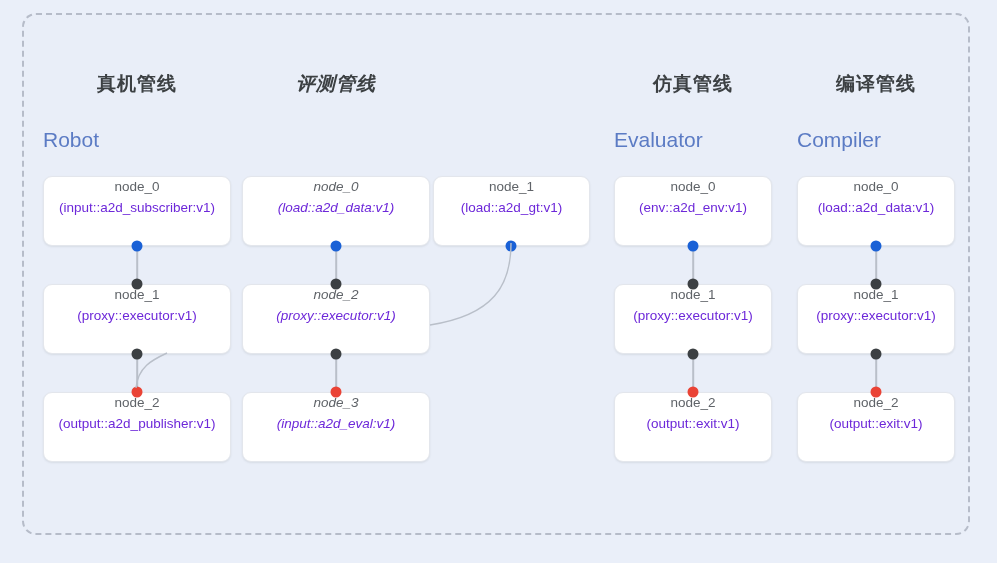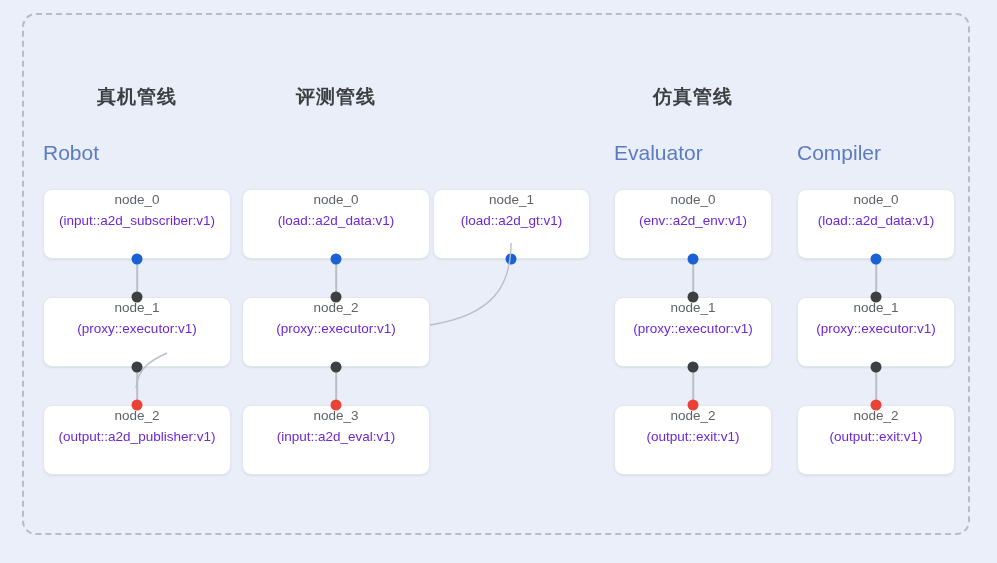--- a/index.html
+++ b/index.html
@@ -13,21 +13,21 @@
     position:absolute;left:22px;top:13px;
     width:948px;height:522px;
     box-sizing:border-box;
     border:2px dashed #b6bcc9;
     border-radius:14px;
     background:#e9eef8;
   }
   #cols{
     position:absolute;left:0;top:0;width:100%;height:100%;
   }
-  .col{position:absolute;top:17px;}
+  .col{position:absolute;top:4px;}
   .col-title{
     font-size:19px;font-weight:bold;color:#3c4043;
     text-align:center;letter-spacing:1px;
     position:absolute;top:52px;left:0;width:100%;
     white-space:nowrap;
   }
   .col-sub{
     font-size:21px;font-weight:normal;color:#5b7bc4;
     text-align:left;
     position:absolute;top:109px;left:0;width:100%;
@@ -86,21 +86,21 @@
       </div>
 
       <div class="vline" style="left:94px;top:227px;height:38px;"></div>
       <div class="vline" style="left:94px;top:335px;height:38px;"></div>
       <div class="dot blue" style="left:94px;top:227px;"></div>
       <div class="dot black" style="left:94px;top:265px;"></div>
       <div class="dot black" style="left:94px;top:335px;"></div>
       <div class="dot red" style="left:94px;top:373px;"></div>
     </div>
 
-    <div class="col" style="left:218px;width:188px;height:100%;">
+    <div class="col" style="left:218px;width:188px;height:100%;font-style:italic;">
       <div class="col-title">评测管线</div>
 
       <div class="node" style="left:0;top:157px;width:188px;height:70px;">
         <div class="n-id">node_0</div>
         <div class="n-type">(load::a2d_data:v1)</div>
       </div>
       <div class="node" style="left:0;top:265px;width:188px;height:70px;">
         <div class="n-id">node_2</div>
         <div class="n-type">(proxy::executor:v1)</div>
       </div>
@@ -144,20 +144,21 @@
 
       <div class="vline" style="left:79px;top:227px;height:38px;"></div>
       <div class="vline" style="left:79px;top:335px;height:38px;"></div>
       <div class="dot blue" style="left:79px;top:227px;"></div>
       <div class="dot black" style="left:79px;top:265px;"></div>
       <div class="dot black" style="left:79px;top:335px;"></div>
       <div class="dot red" style="left:79px;top:373px;"></div>
     </div>
 
     <div class="col" style="left:773px;width:158px;height:100%;">
+      <div class="col-title">编译管线</div>
       <div class="col-sub">Compiler</div>
 
       <div class="node" style="left:0;top:157px;width:158px;height:70px;">
         <div class="n-id">node_0</div>
         <div class="n-type">(load::a2d_data:v1)</div>
       </div>
       <div class="node" style="left:0;top:265px;width:158px;height:70px;">
         <div class="n-id">node_1</div>
         <div class="n-type">(proxy::executor:v1)</div>
       </div>

